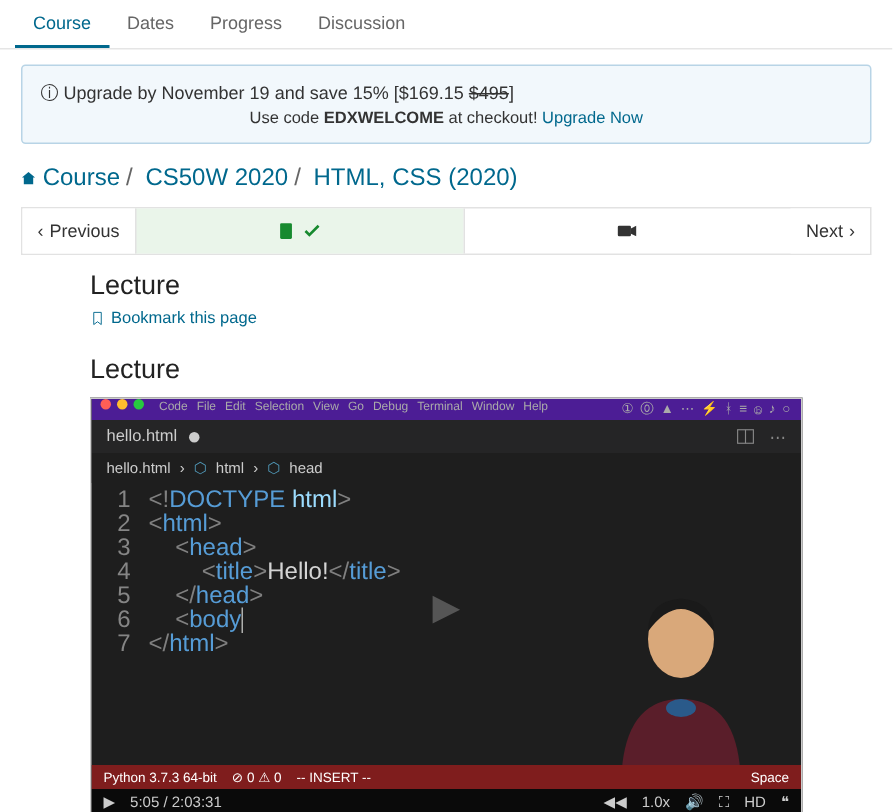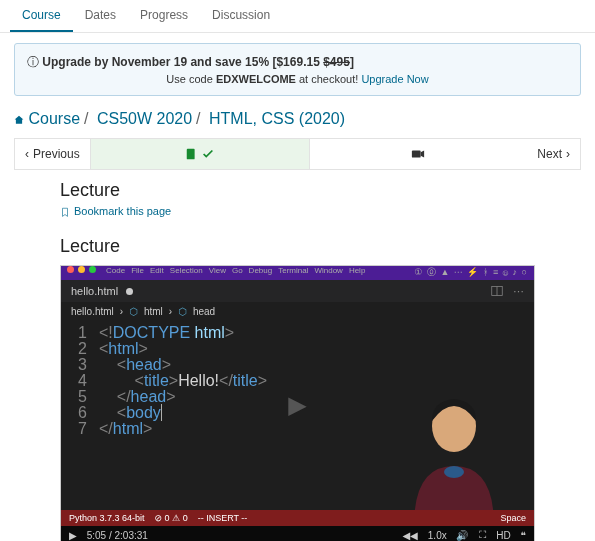--- a/index.html
+++ b/index.html
@@ -2,35 +2,35 @@
 <html><head>
 <meta charset="utf-8">
 <style>
 *{margin:0;padding:0;box-sizing:border-box;font-family:-apple-system,"Helvetica Neue",Arial,sans-serif}
 body{background:#fff;color:#222;font-size:13px;width:595px}
 .nav-tabs{display:flex;border-bottom:1px solid #e5e5e5;padding:0 10px}
 .nav-tabs a{padding:8px 12px;color:#666;text-decoration:none;font-size:12px}
 .nav-tabs a.active{color:#00688D;border-bottom:2px solid #00688D}
 .content{padding:10px 14px}
 .promo{border:1px solid #b8d4e6;background:#f2f8fc;border-radius:3px;padding:10px 12px;font-size:12px;color:#333}
-.promo .title{font-weight:700}
+.promo .title{font-weight:400}
 .promo .strike{text-decoration:line-through}
 .promo .center{text-align:center;margin-top:2px;font-size:11px}
 .promo a{color:#00688D;text-decoration:none}
 .crumbs{margin:14px 0 10px;font-size:16px;color:#00688D}
 .crumbs .sep{color:#666;margin:0 4px}
 .crumbs a{color:#00688D;text-decoration:none}
 .seq{display:flex;border:1px solid #e2e2e2}
 .seq .prev,.seq .next{padding:8px 10px;font-size:12px;color:#333;background:#fff;display:flex;align-items:center;gap:4px;cursor:pointer}
 .seq .unit{flex:1;border-left:1px solid #e2e2e2;display:flex;align-items:center;justify-content:center;padding:8px}
 .seq .unit.active{background:#eaf5ea}
 .seq .unit svg{width:14px;height:14px}
 .lecture{padding:10px 46px 16px}
 .lecture h2{font-size:18px;font-weight:400;margin-bottom:4px;color:#222}
-.bookmark{color:#00688D;font-size:11px;text-decoration:none;display:inline-flex;align-items:flex-end;gap:4px}
+.bookmark{color:#00688D;font-size:11px;text-decoration:none;display:inline-flex;align-items:center;gap:4px}
 .video-wrap{margin-top:16px}
 .video-wrap h3{font-size:18px;font-weight:400;margin-bottom:8px}
 .video{position:relative;background:#1e1e1e;border:1px solid #ccc;height:280px;overflow:hidden}
 .mac-bar{height:14px;background:#4c1d95;display:flex;align-items:flex-start;padding:0 6px;gap:4px;font-size:8px;color:#aaa}
 .mac-bar .dot{width:7px;height:7px;border-radius:50%}
 .mac-bar .r{background:#ff5f56}.mac-bar .y{background:#ffbd2e}.mac-bar .g{background:#27c93f}
 .mac-bar .menus{display:flex;gap:6px;margin-left:6px}
 .mac-bar .right{margin-left:auto;display:flex;gap:4px;font-size:9px;letter-spacing:1px}
 .tab-bar{height:22px;background:#252526;display:flex;align-items:center;padding:0 10px;color:#ccc;font-size:11px;justify-content:space-between}
 .tab-bar .tab{display:flex;align-items:center;gap:8px}

